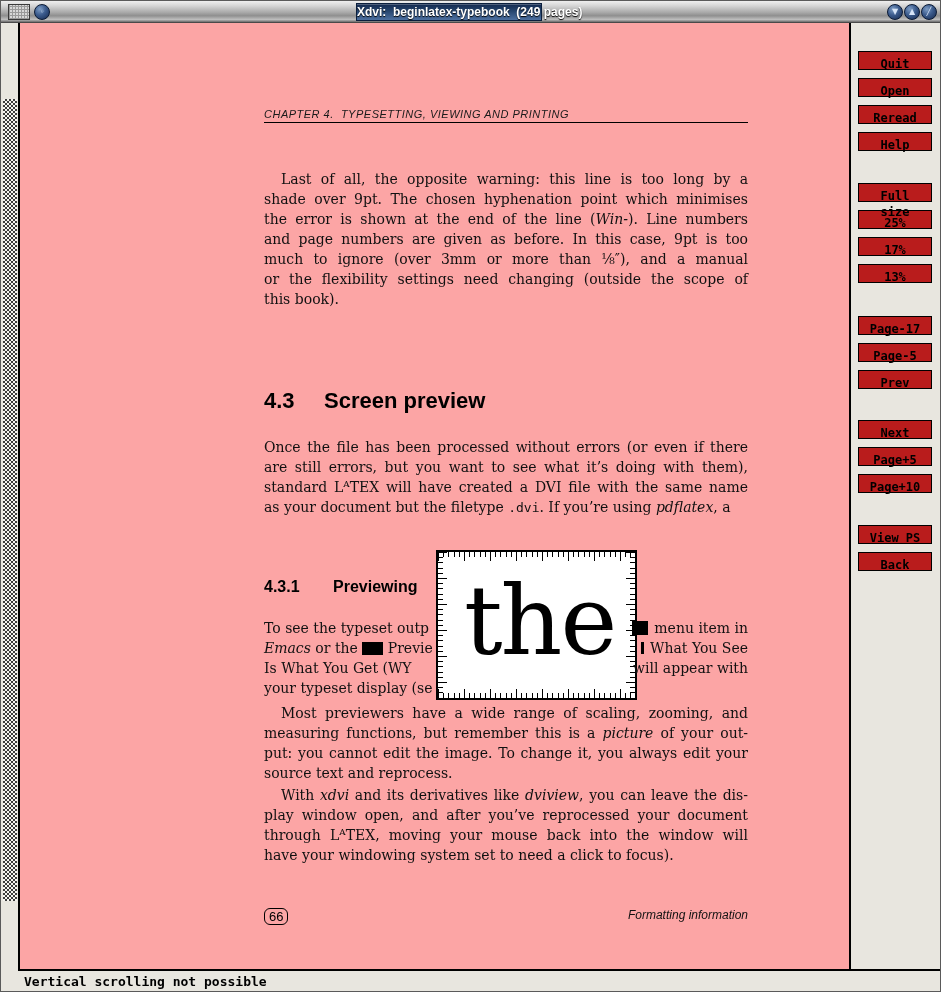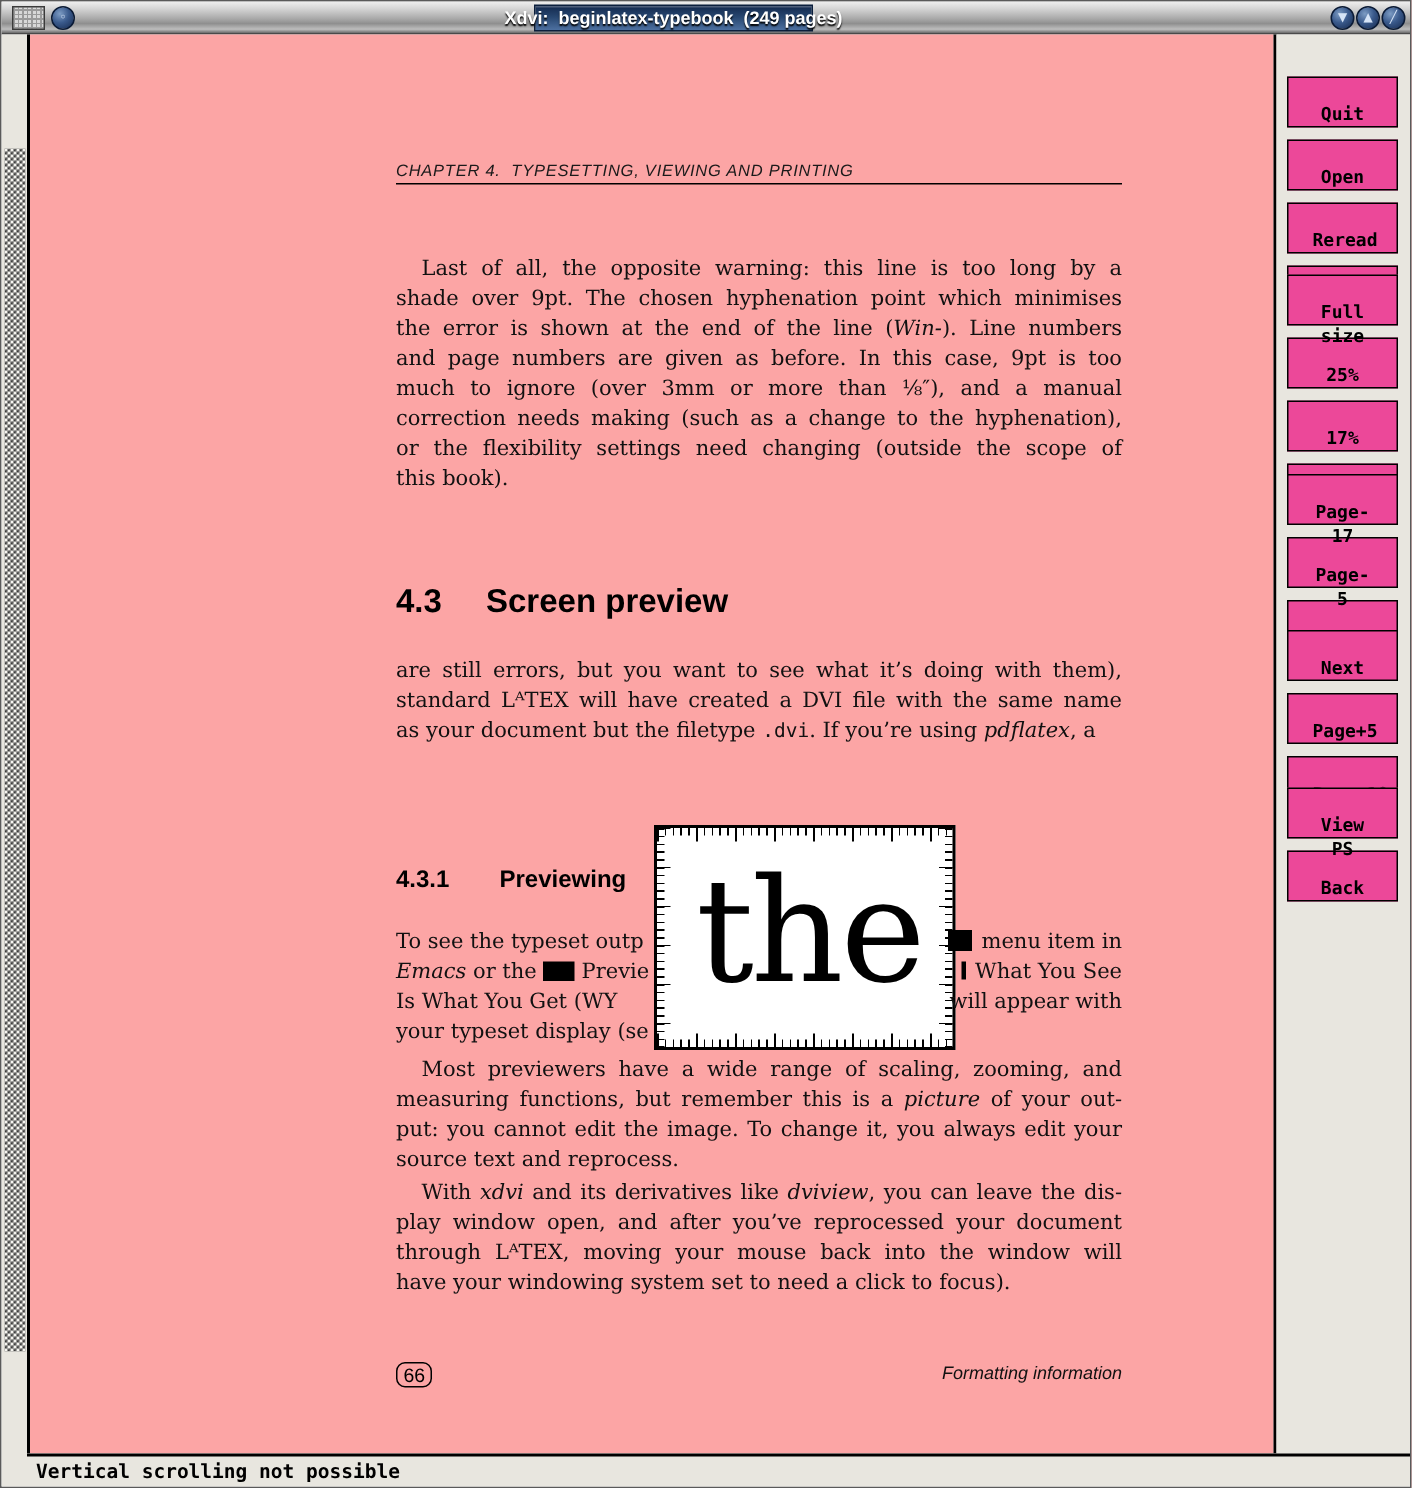--- a/index.html
+++ b/index.html
@@ -29,21 +29,21 @@
     border:1px solid #0a1a35;
     color:#d6e4f7; font-family:"DejaVu Sans", sans-serif; font-size:8px;
     display:flex; align-items:center; justify-content:center; line-height:1;
   }
   .tb-menu { position:absolute; left:33px; top:3px; }
   .tb-plaque {
     position:absolute; left:355px; top:2px; width:186px; height:18px;
     background:linear-gradient(180deg,#13294e 0%,#27466f 45%,#4d70a0 100%);
     border:1px solid #0b1f3d;
     box-shadow:inset 0 1px 0 rgba(255,255,255,.25);
-    display:flex; align-items:center; justify-content:center;
+    display:flex; align-items:center; justify-content:flex-start;
   }
   .tb-plaque span {
     color:#fff; font-family:"Liberation Sans", sans-serif; font-weight:bold;
     font-size:12px; white-space:pre; text-shadow:0 1px 1px #000;
   }
   .tb-right { position:absolute; right:5px; top:3px; display:flex; gap:1px; }
 
   
   .scrollbar {
     position:absolute; left:0; top:22px; width:17px; height:970px;
@@ -169,23 +169,23 @@
     background:#e8e6df;
   }
   .btn-group { position:absolute; left:7px; width:76px; }
   #group-file { top:28px; }
   #group-zoom { top:160px; }
   #group-back { top:293px; }
   #group-fwd  { top:397px; }
   #group-misc { top:502px; }
   .pbtn {
     display:block; width:74px; height:19px; margin-bottom:8px;
-    background:#ec4899; border:1px solid #000; border-radius:0;
+    background:#b91c1c; border:1px solid #000; border-radius:0;
     font-family:"DejaVu Sans Mono", monospace; font-weight:bold; font-size:12px;
-    color:#000; text-align:center; line-height:16px; padding:16px; cursor:pointer;
+    color:#000; text-align:center; line-height:16px; padding:4px; cursor:pointer;
   }
 
   
   .statusbar {
     position:absolute; left:17px; top:968px; width:924px; height:24px;
     background:#e8e6df; border-top:2px solid #000;
     font-family:"DejaVu Sans Mono", monospace; font-weight:bold; font-size:13px;
     color:#000; line-height:21px; padding-left:6px;
   }
 </style>
@@ -222,31 +222,31 @@
 
   <div class="running-head">CHAPTER 4.  TYPESETTING, VIEWING AND PRINTING</div>
   <div class="head-rule"></div>
 
   <div class="para" id="para1" data-indent="true">
       <div class="tline">Last of all, the opposite warning:  this line is too long by a</div>
       <div class="tline">shade over 9pt.  The chosen hyphenation point which minimises</div>
       <div class="tline">the error is shown at the end of the line (<i>Win-</i>).  Line numbers</div>
       <div class="tline">and page numbers are given as before.  In this case, 9pt is too</div>
       <div class="tline">much to ignore (over 3mm or more than ⅛″), and a manual</div>
-      <div class="tline">correction needs making (such as a change to the hyphenation),</div>
       <div class="tline">or the flexibility settings need changing (outside the scope of</div>
       <div class="tline">this book).</div>
     </div>
 
   <div class="sec-head">
     <span class="num">4.3</span>
     <span>Screen preview</span>
   </div>
 
   <div class="para" id="para2" data-indent="false">
+      <div class="tline">Once the file has been processed without errors (or even if there</div>
       <div class="tline">are still errors, but you want to see what it’s doing with them),</div>
       <div class="tline">standard LᴬTEX will have created a DVI file with the same name</div>
       <div class="tline">as your document but the filetype <span class="mono">.dvi</span>.  If you’re using <i>pdflatex</i>, a</div>
     </div>
 
   <div class="subsec-head">
     <span class="num">4.3.1</span>
     <span>Previewing</span>
   </div>
 

